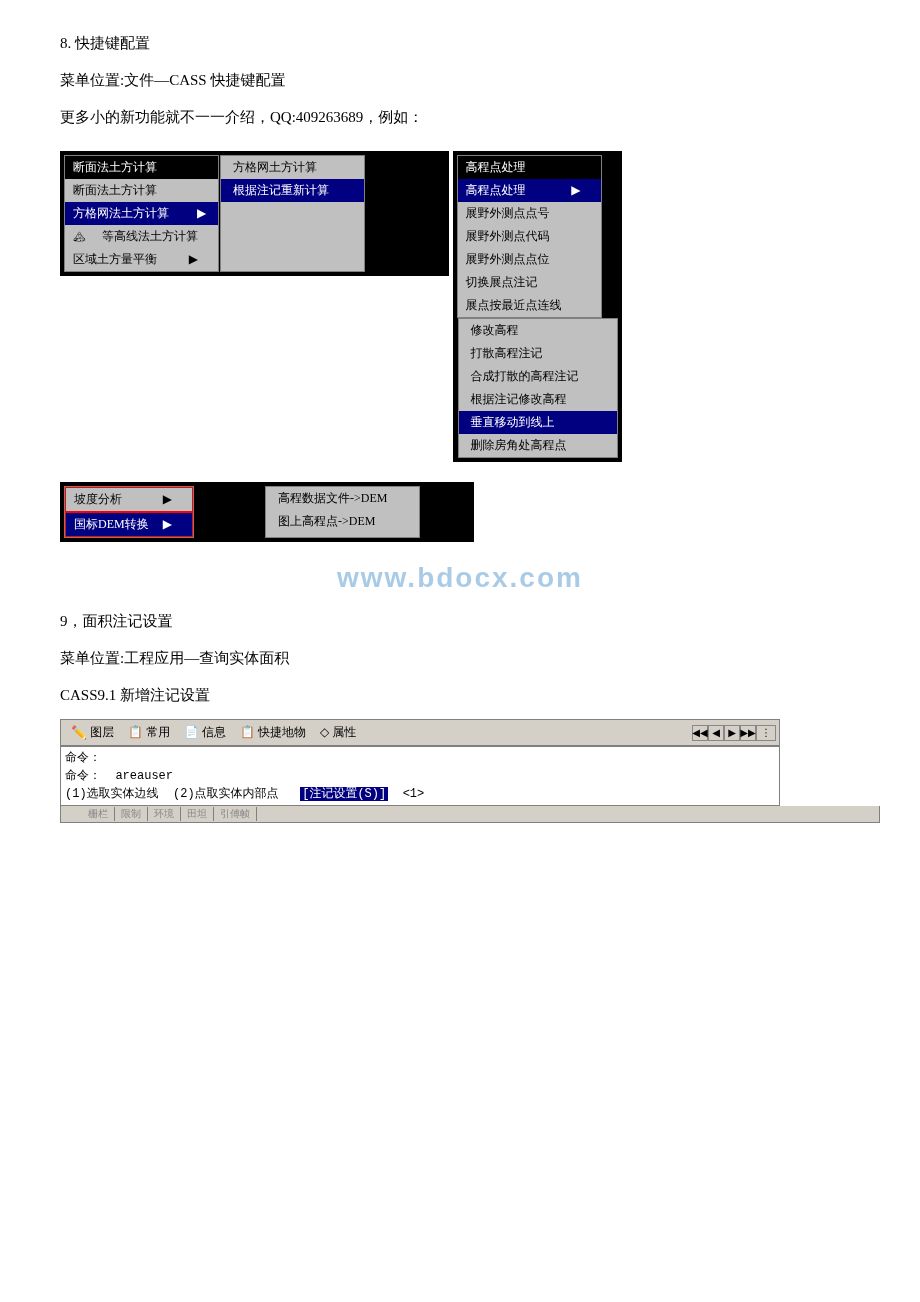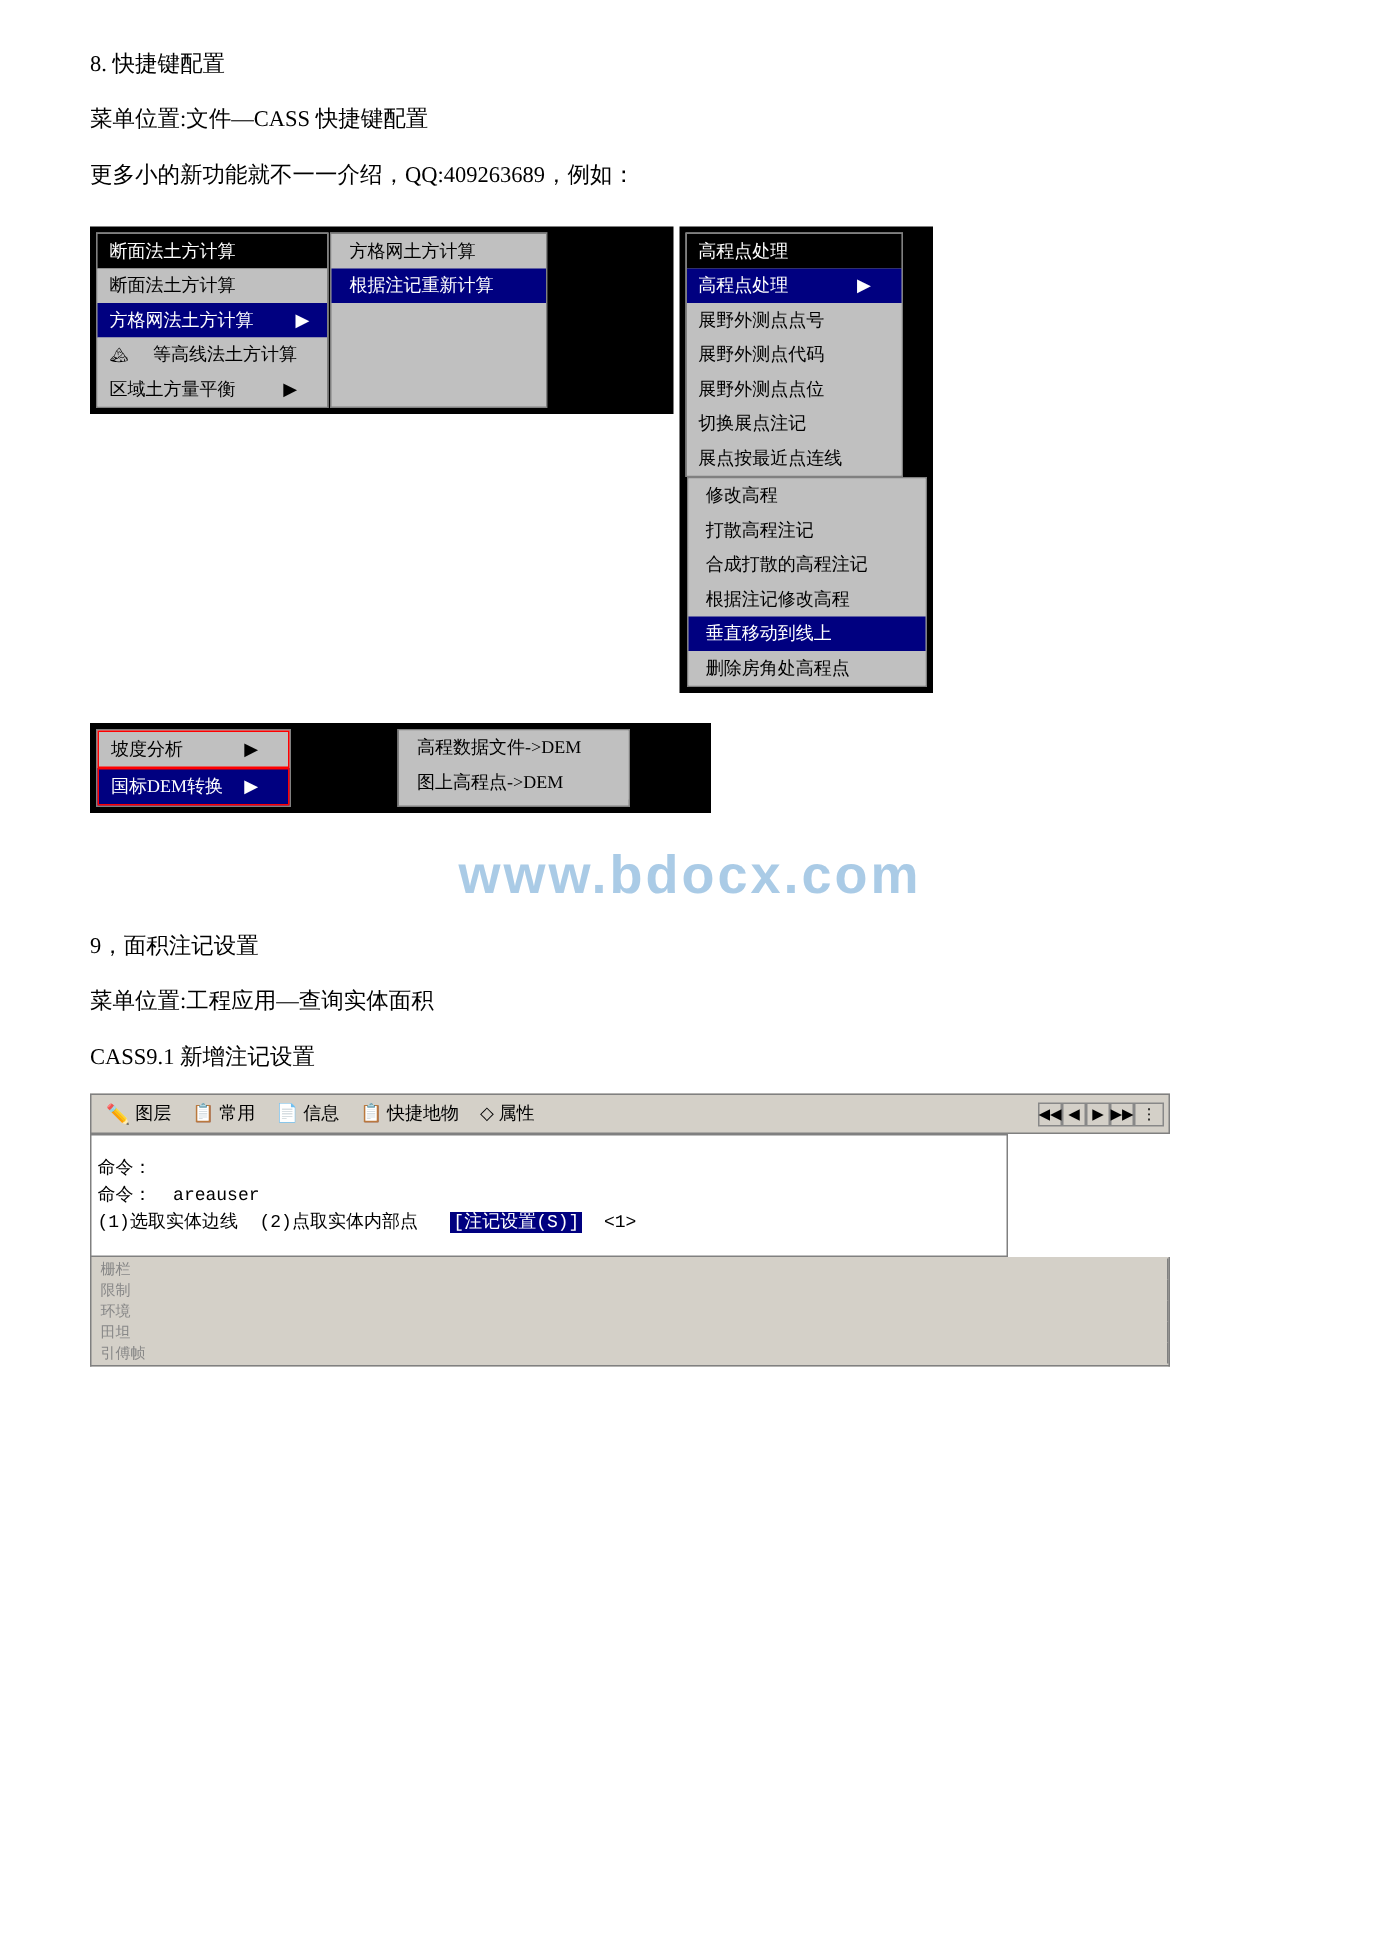--- a/index.html
+++ b/index.html
@@ -60,54 +60,53 @@
       border: 1px solid #808080;
       width: 130px;
     }
     .ss3-left {
       background: #c0c0c0;
       border: 1px solid #808080;
       width: 130px;
     }
     .watermark {
       text-align: center;
-      font-size: 36px;
+      font-size: 28px;
       font-weight: bold;
       color: rgba(100,160,210,0.55);
       font-family: Arial, sans-serif;
       letter-spacing: 2px;
       margin: 4px 0 8px 0;
       padding: 6px 0;
       background: #fff;
     }
     .cad-command-area {
       background: #fff;
       border: 1px solid #808080;
-      width: 612px;
-      padding: 13px 4px;
+      width: 720px;
+      padding: 2px 4px;
       font-size: 12px;
       font-family: "Courier New", monospace;
     }
     .cad-command-line {
       line-height: 1.5;
     }
     .cmd-highlight {
       background: #000080;
       color: #fff;
       padding: 0 2px;
     }
     .cad-status-bar {
       background: #d4d0c8;
       border: 1px solid #808080;
       border-top: none;
-      width: 720px;
-      display: flex;
-      flex-direction: column;
+      width: 820px;
+      display: flex;
       font-size: 11px;
-      padding: 1px 0;
+      padding: 1px 21px;
     }
     .status-item {
       padding: 0 6px;
       border-right: 1px solid #808080;
       white-space: nowrap;
     }
     .ss-outer {
       background: #000;
       padding: 4px;
       display: inline-block;

